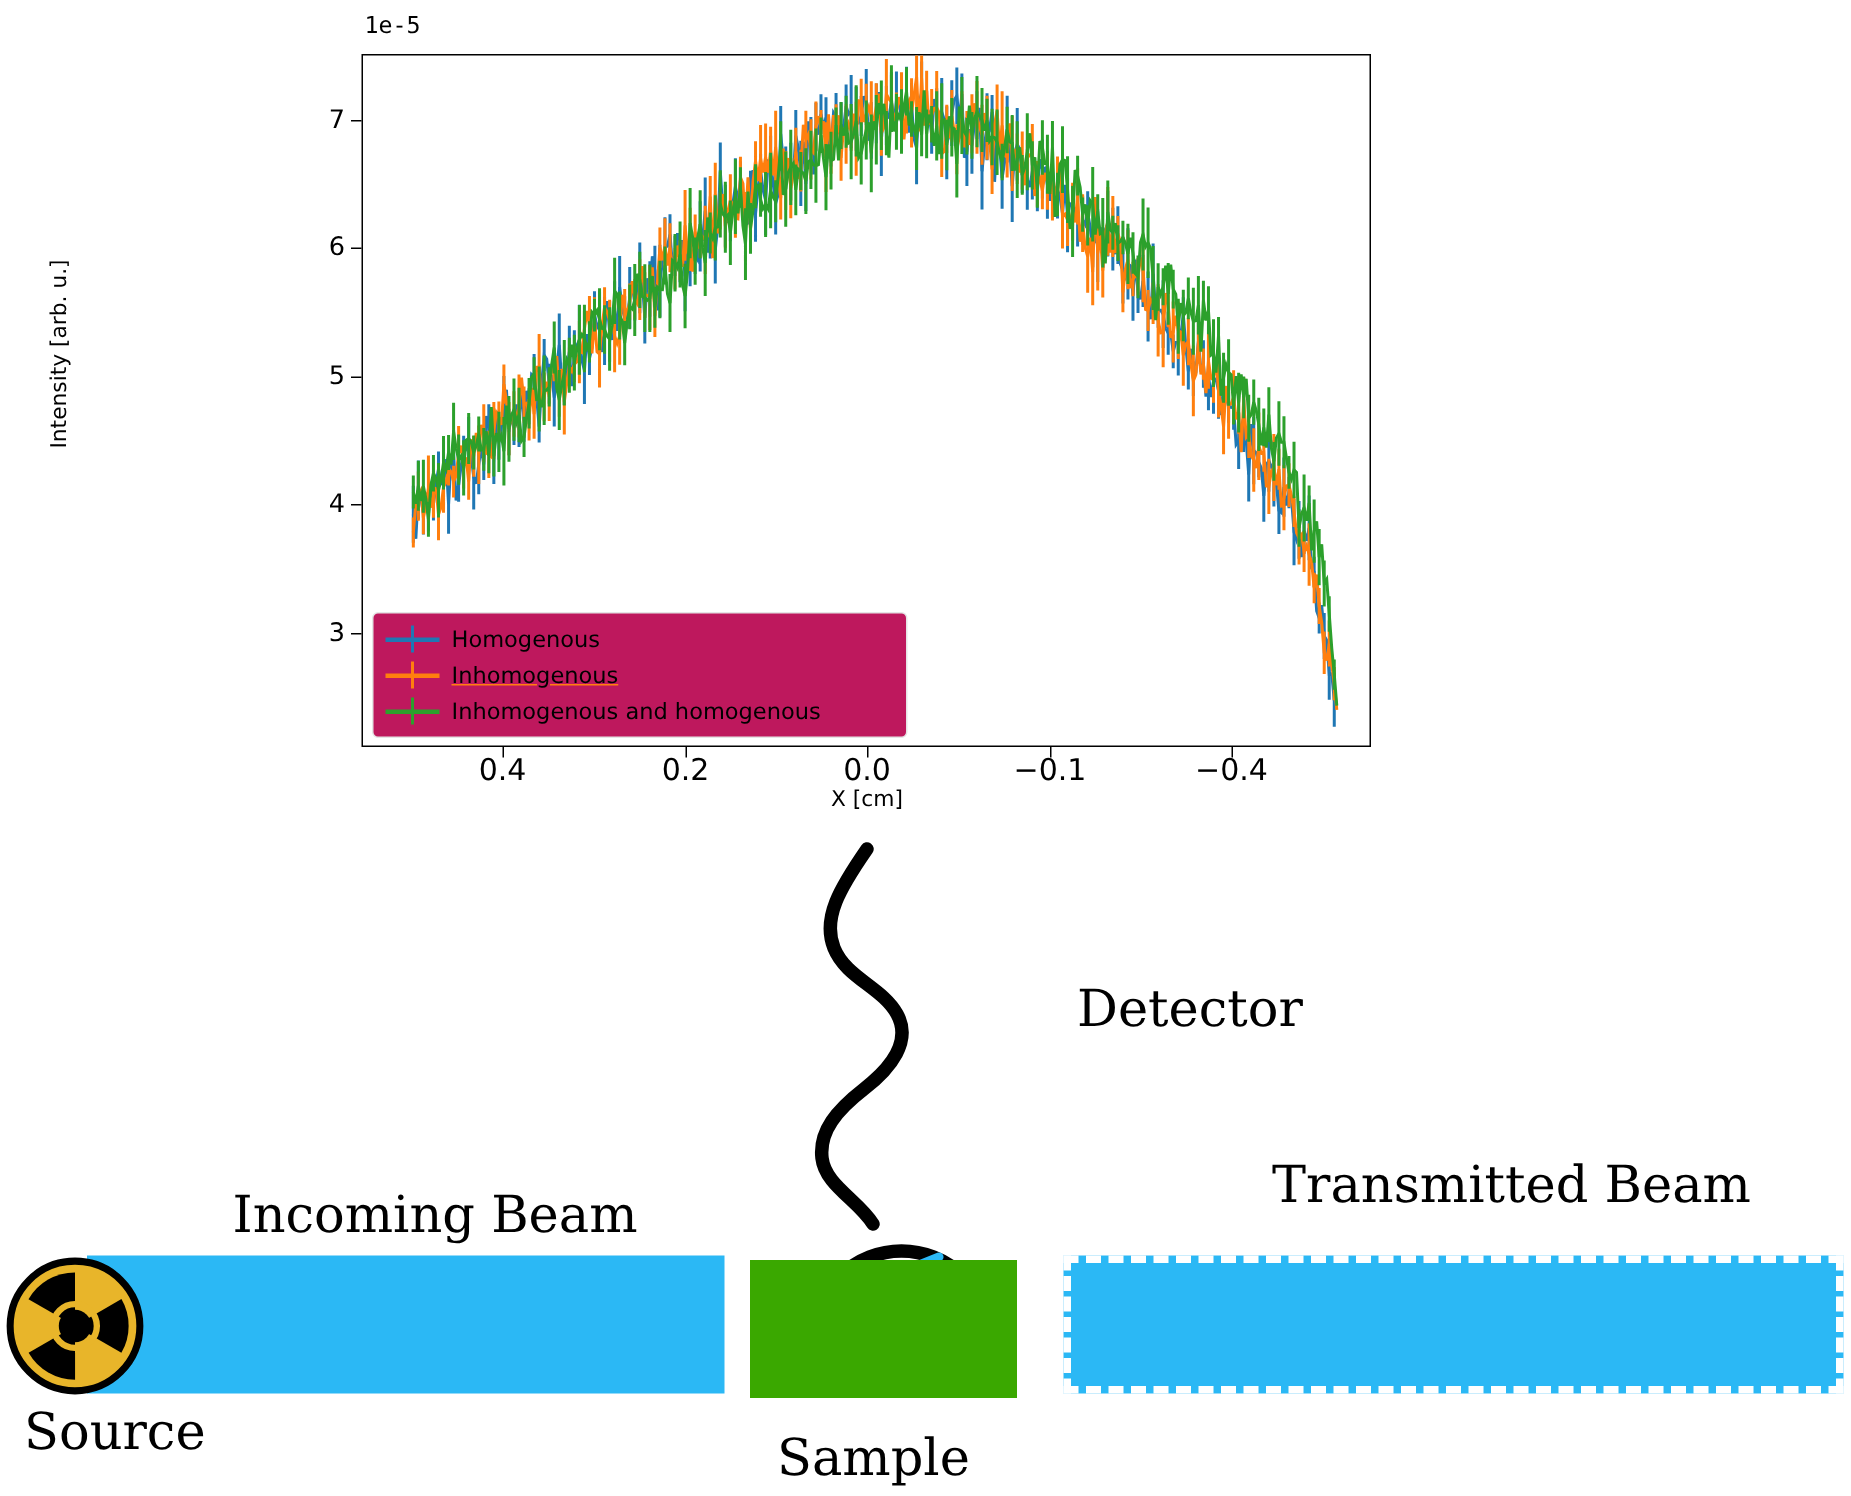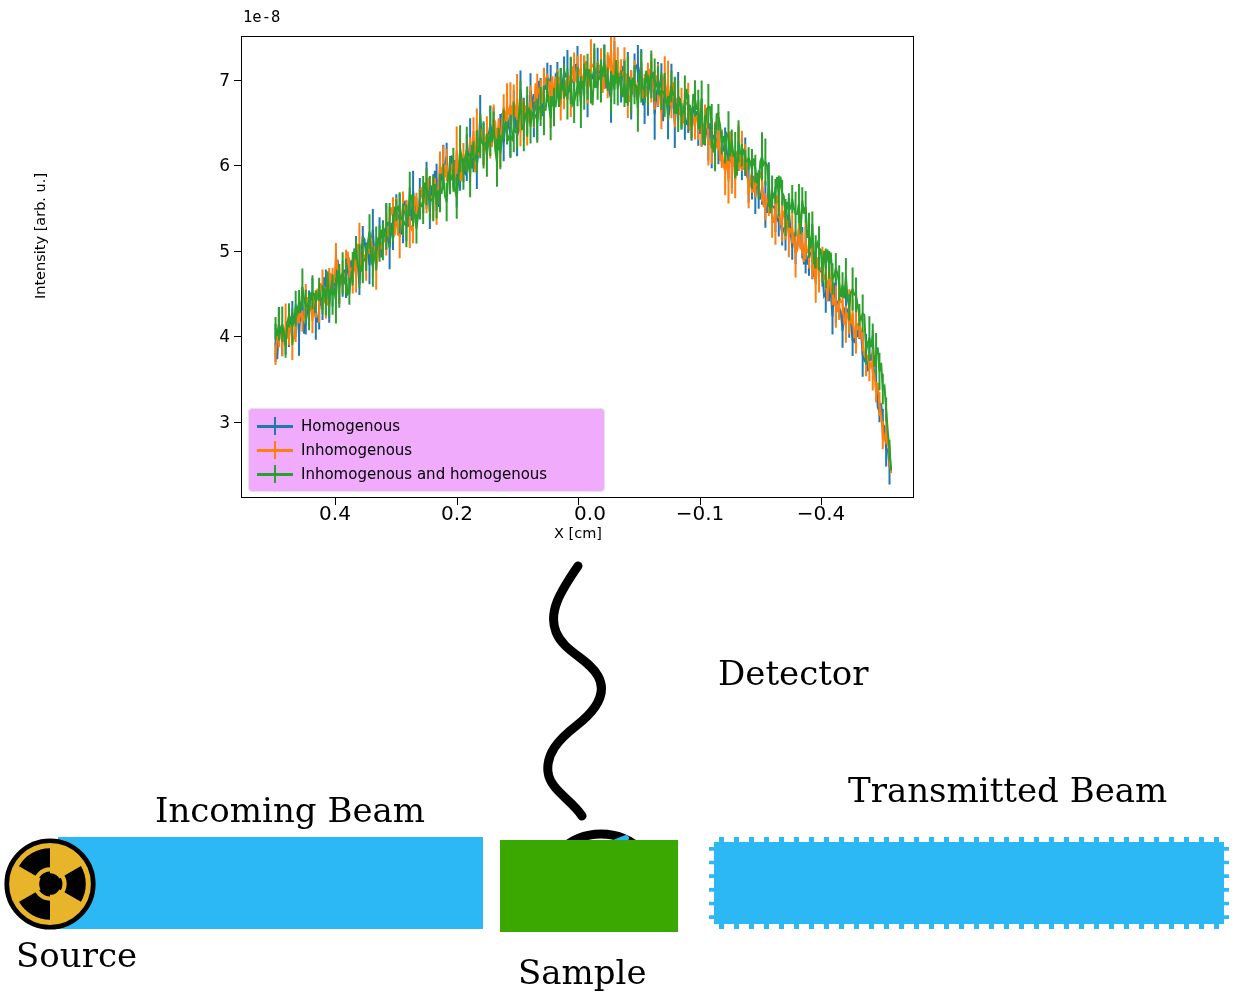--- a/index.html
+++ b/index.html
@@ -37,21 +37,21 @@
     position:absolute;left:-60px;top:228px;width:200px;
     font-size:14.5px;color:#000;text-align:center;
     transform:rotate(-90deg);transform-origin:center center;
   }
   #xlabel{
     position:absolute;left:578px;top:525px;font-size:14.5px;color:#000;
     transform:translateX(-50%);
   }
   #legend-box{
     position:absolute;left:248px;top:408px;width:357px;height:84px;
-    border:1px solid #e5e5e5;border-radius:4px;background:#f0abfc;
+    border:1px solid #e5e5e5;border-radius:4px;background:#be185d;
     box-sizing:border-box;padding:5px 8px;text-align:center;
   }
   .legend-row{display:flex;align-items:center;height:24px;}
   .legend-mark{
     position:relative;width:36px;height:18px;margin-right:8px;flex:0 0 36px;
   }
   .legend-mark i{position:absolute;background:currentColor;display:block;}
   .legend-mark i.h{left:0;top:8px;width:36px;height:2.6px;}
   .legend-mark i.v{left:16.7px;top:0;width:2.6px;height:18px;}
   .legend-text{font-size:15px;color:#000;white-space:nowrap;}
@@ -80,21 +80,21 @@
   }
   #source-icon{position:absolute;left:3px;top:297px;width:94px;height:94px;}
 </style>
 </head>
 <body>
 
 <div class="fig">
 
   <div id="chart-panel">
 
-    <div class="offset-label">1e-8</div>
+    <div class="offset-label">1e-5</div>
 
     <div id="plot-frame">
       <svg id="plot-svg" width="671" height="460" viewBox="0 0 671 460" style="display:block;">
           <g stroke="#1f77b4" fill="none" stroke-width="2.2">
             <path d="M33.55 305.85 L35.23 322.17 L36.90 289.68 L38.58 295.45 L40.26 305.11 L41.94 291.50 L43.62 306.08 L45.29 284.19 L46.97 299.19 L48.65 285.70 L50.33 275.72 L52.00 285.51 L53.68 283.65 L55.36 269.18 L57.04 299.09 L58.71 268.71 L60.39 266.03 L62.07 296.63 L63.74 286.41 L65.42 273.47 L67.10 264.52 L68.78 262.48 L70.45 258.95 L72.13 267.09 L73.81 280.94 L75.49 285.41 L77.16 272.58 L78.84 260.86 L80.52 272.64 L82.20 240.39 L83.88 248.37 L85.55 264.60 L87.23 267.73 L88.91 236.91 L90.59 256.41 L92.26 246.95 L93.94 236.14 L95.62 222.85 L97.30 250.93 L98.97 238.38 L100.65 248.48 L102.33 232.56 L104.01 249.62 L105.68 218.58 L107.36 243.46 L109.04 223.52 L110.71 233.83 L112.39 212.74 L114.07 214.45 L115.75 227.54 L117.42 247.44 L119.10 219.28 L120.78 199.78 L122.46 202.42 L124.14 218.86 L125.81 213.10 L127.49 228.07 L129.17 208.39 L130.84 192.89 L132.52 218.10 L134.20 218.82 L135.88 210.12 L137.56 197.48 L139.23 220.42 L140.91 198.93 L142.59 193.53 L144.26 189.50 L145.94 203.11 L147.62 209.92 L149.30 185.79 L150.97 201.86 L152.65 194.67 L154.33 172.42 L156.01 181.14 L157.69 177.98 L159.36 197.64 L161.04 183.58 L162.72 163.78 L164.40 183.93 L166.07 189.60 L167.75 170.07 L169.43 183.57 L171.10 154.32 L172.78 168.70 L174.46 174.81 L176.14 175.07 L177.81 161.46 L179.49 153.32 L181.17 164.92 L182.85 156.90 L184.53 148.24 L186.20 150.57 L187.88 174.96 L189.56 148.51 L191.24 155.65 L192.91 133.86 L194.59 143.61 L196.27 169.87 L197.94 150.33 L199.62 137.91 L201.30 128.19 L202.98 126.97 L204.66 119.30 L206.33 140.21 L208.01 133.62 L209.69 118.48 L211.37 137.16 L213.04 123.09 L214.72 147.27 L216.40 127.38 L218.08 138.28 L219.75 139.96 L221.43 133.15 L223.11 136.15 L224.78 120.58 L226.46 121.95 L228.14 103.42 L229.82 131.42 L231.49 119.43 L233.17 113.15 L234.85 129.69 L236.53 113.79 L238.20 77.43 L239.88 102.57 L241.56 106.79 L243.24 110.64 L244.91 111.96 L246.59 98.84 L248.27 87.29 L249.95 98.11 L251.63 83.04 L253.30 105.86 L254.98 112.69 L256.66 111.74 L258.33 92.97 L260.01 76.46 L261.69 105.54 L263.37 87.56 L265.05 77.00 L266.72 89.65 L268.40 96.40 L270.08 70.54 L271.75 71.55 L273.43 85.18 L275.11 98.64 L276.79 92.70 L278.47 52.24 L280.14 69.69 L281.82 74.85 L283.50 69.40 L285.18 77.43 L286.85 81.04 L288.53 53.45 L290.21 61.86 L291.88 78.63 L293.56 57.35 L295.24 85.56 L296.92 43.95 L298.60 58.52 L300.27 79.23 L301.95 47.72 L303.63 52.69 L305.31 39.07 L306.98 47.90 L308.66 41.37 L310.34 68.50 L312.01 62.44 L313.69 38.20 L315.37 40.99 L317.05 52.33 L318.72 46.29 L320.40 48.14 L322.08 33.73 L323.76 39.13 L325.44 37.45 L327.11 55.20 L328.79 42.14 L330.47 44.49 L332.14 40.29 L333.82 27.87 L335.50 27.71 L337.18 56.73 L338.86 49.86 L340.53 43.11 L342.21 38.59 L343.89 24.46 L345.56 56.49 L347.24 34.62 L348.92 39.98 L350.60 41.19 L352.28 31.00 L353.95 46.42 L355.63 30.03 L357.31 31.51 L358.99 41.16 L360.66 36.78 L362.34 26.35 L364.02 51.44 L365.70 32.49 L367.37 55.63 L369.05 61.59 L370.73 31.79 L372.41 24.98 L374.08 44.60 L375.76 34.67 L377.44 38.05 L379.11 53.11 L380.79 29.03 L382.47 38.33 L384.15 38.02 L385.82 37.72 L387.50 42.74 L389.18 58.12 L390.86 53.12 L392.53 38.41 L394.21 29.52 L395.89 26.95 L397.57 43.80 L399.25 25.65 L400.92 68.21 L402.60 63.95 L404.28 49.10 L405.95 60.13 L407.63 45.45 L409.31 39.76 L410.99 35.06 L412.67 77.20 L414.34 59.69 L416.02 47.51 L417.70 49.34 L419.38 37.60 L421.05 84.21 L422.73 53.80 L424.41 59.85 L426.08 81.72 L427.76 70.87 L429.44 49.09 L431.12 61.10 L432.80 87.04 L434.47 65.35 L436.15 59.19 L437.83 62.44 L439.50 80.07 L441.18 75.40 L442.86 82.71 L444.54 87.75 L446.22 77.34 L447.89 71.09 L449.57 90.23 L451.25 69.23 L452.93 75.70 L454.60 75.10 L456.28 86.13 L457.96 96.82 L459.64 85.62 L461.31 88.68 L462.99 89.46 L464.67 94.17 L466.35 105.40 L468.02 86.28 L469.70 106.48 L471.38 98.85 L473.06 99.88 L474.73 105.01 L476.41 105.47 L478.09 123.22 L479.76 109.83 L481.44 112.71 L483.12 104.77 L484.80 114.63 L486.47 128.42 L488.15 119.64 L489.83 126.76 L491.51 114.44 L493.19 128.64 L494.86 116.29 L496.54 112.09 L498.22 126.97 L499.89 122.43 L501.57 132.42 L503.25 119.75 L504.93 138.91 L506.61 143.13 L508.28 147.27 L509.96 138.92 L511.64 140.25 L513.32 160.07 L514.99 136.04 L516.67 157.69 L518.35 162.46 L520.02 150.23 L521.70 162.83 L523.38 167.36 L525.06 175.82 L526.74 145.59 L528.41 170.53 L530.09 169.86 L531.77 169.86 L533.44 172.38 L535.12 181.88 L536.80 185.12 L538.48 184.81 L540.15 197.17 L541.83 191.30 L543.51 191.12 L545.19 186.55 L546.87 172.90 L548.54 193.74 L550.22 210.60 L551.90 195.52 L553.57 215.36 L555.25 211.48 L556.93 190.63 L558.61 210.76 L560.28 205.72 L561.96 227.38 L563.64 213.07 L565.32 227.68 L567.00 217.20 L568.67 215.67 L570.35 223.47 L572.03 239.65 L573.71 220.05 L575.38 225.44 L577.06 234.56 L578.74 234.28 L580.41 235.38 L582.09 259.40 L583.77 256.92 L585.45 247.97 L587.13 241.39 L588.80 256.51 L590.48 279.36 L592.16 245.77 L593.84 263.43 L595.51 264.82 L597.19 271.16 L598.87 275.11 L600.54 293.56 L602.22 272.71 L603.90 270.33 L605.58 274.00 L607.25 278.65 L608.93 285.29 L610.61 303.35 L612.29 304.78 L613.97 287.77 L615.64 300.05 L617.32 291.43 L619.00 294.72 L620.68 317.70 L622.35 322.77 L624.03 316.24 L625.71 334.48 L627.38 316.84 L629.06 323.47 L630.74 314.95 L632.42 341.86 L634.10 344.21 L635.77 370.31 L637.45 374.98 L639.13 366.45 L640.81 386.98 L642.48 389.80 L644.16 412.45 L645.84 412.16 L647.51 429.68 L649.19 432.85 " stroke-width="2.0"></path>
             <path d="M33.55 324.88L33.55 286.81 M36.90 309.30L36.90 270.06 M40.26 319.27L40.26 290.94 M43.62 317.37L43.62 294.78 M46.97 310.07L46.97 288.30 M50.33 287.50L50.33 263.93 M53.68 300.02L53.68 267.29 M57.04 318.79L57.04 279.38 M60.39 282.42L60.39 249.64 M63.74 297.46L63.74 275.35 M67.10 275.51L67.10 253.53 M70.45 276.89L70.45 241.01 M73.81 302.66L73.81 259.22 M77.16 292.54L77.16 252.62 M80.52 282.98L80.52 262.29 M83.88 264.20L83.88 232.54 M87.23 285.66L87.23 249.81 M90.59 269.46L90.59 243.35 M93.94 258.61L93.94 213.68 M97.30 266.35L97.30 235.50 M100.65 259.63L100.65 237.32 M104.01 260.95L104.01 238.29 M107.36 257.58L107.36 229.34 M110.71 245.88L110.71 221.79 M114.07 229.85L114.07 199.05 M117.42 258.07L117.42 236.81 M120.78 210.49L120.78 189.06 M124.14 232.19L124.14 205.52 M127.49 247.37L127.49 208.77 M130.84 213.83L130.84 171.94 M134.20 232.92L134.20 204.72 M137.56 214.76L137.56 180.20 M140.91 214.63L140.91 183.23 M144.26 212.85L144.26 166.16 M147.62 232.34L147.62 187.51 M150.97 213.04L150.97 190.68 M154.33 187.71L154.33 157.13 M157.69 198.88L157.69 157.09 M161.04 206.28L161.04 160.88 M164.40 204.21L164.40 163.64 M167.75 189.70L167.75 150.44 M171.10 175.01L171.10 133.64 M174.46 189.10L174.46 160.52 M177.81 181.95L177.81 140.97 M181.17 176.62L181.17 153.22 M184.53 171.77L184.53 124.70 M187.88 192.05L187.88 157.88 M191.24 174.17L191.24 137.13 M194.59 160.40L194.59 126.83 M197.94 174.56L197.94 126.10 M201.30 148.53L201.30 107.85 M204.66 132.76L204.66 105.84 M208.01 147.02L208.01 120.21 M211.37 151.24L211.37 123.08 M214.72 170.50L214.72 124.05 M218.08 153.79L218.08 122.76 M221.43 145.59L221.43 120.71 M224.78 143.93L224.78 97.23 M228.14 125.54L228.14 81.31 M231.49 135.29L231.49 103.58 M234.85 152.04L234.85 107.34 M238.20 96.85L238.20 58.01 M241.56 127.49L241.56 86.09 M244.91 123.88L244.91 100.05 M248.27 106.08L248.27 68.50 M251.63 95.61L251.63 70.46 M254.98 131.53L254.98 93.85 M258.33 109.04L258.33 76.90 M261.69 124.14L261.69 86.94 M265.05 88.51L265.05 65.50 M268.40 119.73L268.40 73.07 M271.75 89.64L271.75 53.47 M275.11 119.28L275.11 78.01 M278.47 70.87L278.47 33.61 M281.82 88.98L281.82 60.71 M285.18 96.66L285.18 58.20 M288.53 70.58L288.53 36.33 M291.88 100.34L291.88 56.91 M295.24 103.59L295.24 67.52 M298.60 75.99L298.60 41.05 M301.95 63.90L301.95 31.55 M305.31 52.38L305.31 25.75 M308.66 54.86L308.66 27.88 M312.01 73.92L312.01 50.97 M315.37 57.07L315.37 24.92 M318.72 61.36L318.72 31.22 M322.08 48.05L322.08 19.41 M325.44 61.81L325.44 13.08 M328.79 63.51L328.79 20.77 M332.14 53.65L332.14 26.93 M335.50 46.35L335.50 9.06 M338.86 68.78L338.86 30.94 M342.21 58.54L342.21 18.65 M345.56 80.29L345.56 32.69 M348.92 59.73L348.92 20.23 M352.28 50.84L352.28 11.16 M355.63 49.36L355.63 10.70 M358.99 64.69L358.99 17.63 M362.34 45.29L362.34 7.42 M365.70 46.75L365.70 18.23 M369.05 85.77L369.05 37.42 M372.41 45.94L372.41 4.03 M375.76 46.14L375.76 23.20 M379.11 65.44L379.11 40.78 M382.47 54.82L382.47 21.85 M385.82 60.46L385.82 14.98 M389.18 82.49L389.18 33.75 M392.53 60.31L392.53 16.52 M395.89 45.83L395.89 8.06 M399.25 39.37L399.25 11.93 M402.60 86.93L402.60 40.97 M405.95 78.85L405.95 41.40 M409.31 55.69L409.31 23.84 M412.67 102.68L412.67 51.72 M416.02 69.91L416.02 25.10 M419.38 48.92L419.38 26.28 M422.73 66.01L422.73 41.59 M426.08 102.20L426.08 61.24 M429.44 71.38L429.44 26.79 M432.80 111.07L432.80 63.02 M436.15 83.32L436.15 35.05 M439.50 91.74L439.50 68.41 M442.86 102.85L442.86 62.56 M446.22 96.08L446.22 58.61 M449.57 103.77L449.57 76.68 M452.93 95.31L452.93 56.08 M456.28 108.81L456.28 63.45 M459.64 108.90L459.64 62.33 M462.99 108.59L462.99 70.33 M466.35 123.52L466.35 87.28 M469.70 131.20L469.70 81.76 M473.06 113.53L473.06 86.24 M476.41 127.28L476.41 83.65 M479.76 126.22L479.76 93.44 M483.12 119.10L483.12 90.44 M486.47 141.12L486.47 115.71 M489.83 151.06L489.83 102.46 M493.19 141.73L493.19 115.54 M496.54 133.98L496.54 90.20 M499.89 143.36L499.89 101.51 M503.25 139.00L503.25 100.50 M506.61 165.41L506.61 120.86 M509.96 162.62L509.96 115.22 M513.32 176.88L513.32 143.27 M516.67 171.64L516.67 143.73 M520.02 167.65L520.02 132.81 M523.38 190.70L523.38 144.02 M526.74 165.91L526.74 125.26 M530.09 181.44L530.09 158.29 M533.44 194.98L533.44 149.79 M536.80 199.49L536.80 170.75 M540.15 208.42L540.15 185.93 M543.51 213.39L543.51 168.85 M546.87 184.70L546.87 161.11 M550.22 222.68L550.22 198.52 M553.57 226.94L553.57 203.78 M556.93 205.08L556.93 176.19 M560.28 221.52L560.28 189.91 M563.64 236.45L563.64 189.68 M567.00 238.77L567.00 195.63 M570.35 242.21L570.35 204.74 M573.71 233.88L573.71 206.22 M577.06 244.91L577.06 224.21 M580.41 249.51L580.41 221.25 M583.77 275.65L583.77 238.19 M587.13 264.35L587.13 218.43 M590.48 297.41L590.48 261.31 M593.84 285.91L593.84 240.95 M597.19 281.23L597.19 261.08 M600.54 310.82L600.54 276.30 M603.90 290.83L603.90 249.82 M607.25 300.69L607.25 256.61 M610.61 319.02L610.61 287.69 M613.97 307.50L613.97 268.04 M617.32 301.88L617.32 280.97 M620.68 339.81L620.68 295.59 M624.03 335.52L624.03 296.97 M627.38 332.32L627.38 301.37 M630.74 336.54L630.74 293.36 M634.10 354.26L634.10 334.17 M637.45 385.27L637.45 364.69 M640.81 402.26L640.81 371.71 M644.16 429.52L644.16 395.38 M647.51 447.53L647.51 411.84 " stroke-width="2.0"></path>
           </g>
           <g stroke="#ff7f0e" fill="none" stroke-width="2.2">
             <path d="M33.55 317.99 L35.23 298.69 L36.90 293.81 L38.58 290.32 L40.26 308.16 L41.94 299.51 L43.62 288.62 L45.29 301.45 L46.97 292.40 L48.65 287.90 L50.33 305.96 L52.00 301.26 L53.68 287.60 L55.36 284.45 L57.04 275.24 L58.71 277.80 L60.39 284.08 L62.07 280.07 L63.74 265.17 L65.42 260.12 L67.10 273.88 L68.78 268.00 L70.45 283.98 L72.13 255.89 L73.81 267.23 L75.49 251.59 L77.16 266.16 L78.84 246.22 L80.52 251.82 L82.20 265.08 L83.88 265.86 L85.55 267.46 L87.23 249.93 L88.91 238.24 L90.59 241.41 L92.26 246.21 L93.94 219.09 L95.62 230.12 L97.30 248.85 L98.97 241.29 L100.65 239.02 L102.33 241.63 L104.01 233.70 L105.68 214.71 L107.36 232.76 L109.04 231.88 L110.71 242.82 L112.39 221.56 L114.07 239.04 L115.75 207.86 L117.42 207.61 L119.10 234.10 L120.78 227.59 L122.46 217.50 L124.14 227.58 L125.81 208.74 L127.49 206.64 L129.17 200.40 L130.84 226.75 L132.52 208.89 L134.20 231.01 L135.88 217.98 L137.56 207.50 L139.23 210.49 L140.91 205.75 L142.59 204.09 L144.26 197.68 L145.94 198.11 L147.62 182.15 L149.30 170.38 L150.97 179.61 L152.65 198.54 L154.33 175.30 L156.01 197.54 L157.69 199.05 L159.36 180.02 L161.04 167.92 L162.72 171.01 L164.40 176.77 L166.07 174.33 L167.75 187.11 L169.43 191.95 L171.10 187.15 L172.78 159.54 L174.46 167.87 L176.14 172.60 L177.81 164.15 L179.49 150.41 L181.17 162.52 L182.85 165.34 L184.53 156.11 L186.20 140.36 L187.88 159.69 L189.56 159.94 L191.24 161.28 L192.91 141.30 L194.59 173.60 L196.27 151.21 L197.94 128.06 L199.62 136.57 L201.30 126.77 L202.98 140.08 L204.66 128.16 L206.33 142.57 L208.01 142.17 L209.69 126.75 L211.37 136.52 L213.04 140.83 L214.72 113.26 L216.40 132.12 L218.08 122.57 L219.75 144.14 L221.43 117.43 L223.11 128.48 L224.78 123.60 L226.46 120.83 L228.14 122.89 L229.82 120.05 L231.49 93.98 L233.17 135.14 L234.85 92.38 L236.53 118.56 L238.20 103.61 L239.88 92.39 L241.56 113.88 L243.24 103.78 L244.91 96.65 L246.59 99.36 L248.27 108.46 L249.95 108.88 L251.63 81.20 L253.30 85.40 L254.98 114.17 L256.66 81.18 L258.33 116.57 L260.01 84.13 L261.69 70.23 L263.37 83.78 L265.05 68.47 L266.72 77.94 L268.40 67.61 L270.08 78.11 L271.75 63.26 L273.43 79.91 L275.11 60.87 L276.79 81.24 L278.47 95.06 L280.14 62.01 L281.82 83.43 L283.50 68.35 L285.18 88.48 L286.85 79.26 L288.53 64.35 L290.21 82.19 L291.88 76.75 L293.56 46.18 L295.24 56.24 L296.92 52.57 L298.60 62.62 L300.27 64.66 L301.95 46.99 L303.63 40.45 L305.31 48.91 L306.98 43.88 L308.66 67.76 L310.34 39.27 L312.01 64.98 L313.69 39.81 L315.37 45.75 L317.05 39.87 L318.72 68.18 L320.40 48.36 L322.08 52.34 L323.76 45.52 L325.44 50.08 L327.11 38.78 L328.79 55.44 L330.47 30.20 L332.14 30.53 L333.82 44.29 L335.50 39.09 L337.18 34.34 L338.86 40.60 L340.53 43.27 L342.21 34.19 L343.89 25.44 L345.56 51.86 L347.24 47.86 L348.92 25.82 L350.60 28.87 L352.28 31.05 L353.95 43.57 L355.63 37.93 L357.31 27.80 L358.99 33.53 L360.66 55.93 L362.34 34.26 L364.02 30.29 L365.70 38.25 L367.37 26.43 L369.05 14.27 L370.73 50.55 L372.41 15.18 L374.08 46.76 L375.76 23.78 L377.44 46.08 L379.11 39.81 L380.79 35.36 L382.47 34.77 L384.15 38.19 L385.82 65.43 L387.50 63.99 L389.18 48.93 L390.86 55.05 L392.53 40.27 L394.21 51.02 L395.89 62.50 L397.57 54.21 L399.25 39.55 L400.92 61.25 L402.60 49.14 L404.28 59.50 L405.95 45.46 L407.63 31.92 L409.31 41.32 L410.99 47.60 L412.67 52.83 L414.34 38.40 L416.02 48.11 L417.70 56.40 L419.38 75.95 L421.05 45.63 L422.73 36.96 L424.41 62.92 L426.08 46.65 L427.76 66.48 L429.44 67.81 L431.12 45.26 L432.80 65.29 L434.47 63.58 L436.15 68.89 L437.83 77.94 L439.50 70.02 L441.18 86.49 L442.86 68.10 L444.54 66.30 L446.22 64.78 L447.89 93.68 L449.57 85.62 L451.25 82.06 L452.93 90.19 L454.60 78.29 L456.28 84.03 L457.96 83.20 L459.64 92.47 L461.31 95.61 L462.99 84.02 L464.67 75.77 L466.35 107.49 L468.02 105.74 L469.70 109.55 L471.38 110.88 L473.06 104.20 L474.73 111.24 L476.41 93.86 L478.09 124.19 L479.76 111.80 L481.44 128.10 L483.12 133.97 L484.80 121.48 L486.47 144.37 L488.15 94.32 L489.83 131.95 L491.51 119.38 L493.19 143.48 L494.86 118.47 L496.54 110.60 L498.22 131.45 L499.89 114.02 L501.57 131.74 L503.25 118.70 L504.93 124.27 L506.61 157.94 L508.28 142.30 L509.96 136.12 L511.64 155.12 L513.32 148.99 L514.99 146.81 L516.67 147.46 L518.35 134.73 L520.02 141.89 L521.70 169.25 L523.38 169.98 L525.06 162.69 L526.74 165.19 L528.41 165.11 L530.09 176.57 L531.77 184.94 L533.44 184.39 L535.12 158.42 L536.80 166.15 L538.48 188.24 L540.15 184.33 L541.83 173.57 L543.51 183.28 L545.19 184.38 L546.87 199.84 L548.54 192.56 L550.22 190.76 L551.90 205.17 L553.57 216.88 L555.25 212.78 L556.93 191.68 L558.61 212.64 L560.28 205.72 L561.96 225.03 L563.64 203.72 L565.32 215.14 L567.00 216.09 L568.67 202.62 L570.35 223.27 L572.03 233.47 L573.71 247.49 L575.38 220.34 L577.06 232.77 L578.74 232.38 L580.41 227.68 L582.09 242.56 L583.77 237.66 L585.45 264.49 L587.13 229.41 L588.80 254.50 L590.48 252.32 L592.16 267.02 L593.84 269.67 L595.51 275.02 L597.19 260.46 L598.87 265.05 L600.54 264.47 L602.22 287.04 L603.90 287.30 L605.58 277.21 L607.25 274.59 L608.93 286.52 L610.61 275.76 L612.29 301.28 L613.97 294.75 L615.64 286.93 L617.32 286.37 L619.00 293.45 L620.68 304.17 L622.35 318.26 L624.03 321.72 L625.71 319.36 L627.38 330.80 L629.06 326.73 L630.74 332.73 L632.42 337.78 L634.10 355.02 L635.77 346.04 L637.45 367.07 L639.13 377.93 L640.81 398.16 L642.48 403.33 L644.16 391.97 L645.84 406.20 L647.51 418.69 L649.19 436.20 " stroke-width="2.0"></path>
             <path d="M33.55 328.03L33.55 307.95 M36.90 310.24L36.90 277.39 M40.26 319.12L40.26 297.19 M43.62 310.65L43.62 266.59 M46.97 308.14L46.97 276.66 M50.33 323.10L50.33 288.83 M53.68 304.88L53.68 270.32 M57.04 286.60L57.04 263.89 M60.39 294.68L60.39 273.49 M63.74 283.28L63.74 247.05 M67.10 288.62L67.10 259.13 M70.45 296.17L70.45 271.80 M73.81 280.83L73.81 253.63 M77.16 285.64L77.16 246.69 M80.52 271.10L80.52 232.53 M83.88 281.61L83.88 250.12 M87.23 268.80L87.23 231.06 M90.59 252.17L90.59 230.65 M93.94 232.14L93.94 206.04 M97.30 266.61L97.30 231.08 M100.65 254.24L100.65 223.80 M104.01 254.74L104.01 212.67 M107.36 244.90L107.36 220.62 M110.71 256.62L110.71 229.03 M114.07 255.55L114.07 222.52 M117.42 229.49L117.42 185.74 M120.78 243.82L120.78 211.36 M124.14 243.65L124.14 211.51 M127.49 217.19L127.49 196.08 M130.84 240.78L130.84 212.72 M134.20 252.68L134.20 209.34 M137.56 220.39L137.56 194.61 M140.91 217.62L140.91 193.89 M144.26 218.54L144.26 176.82 M147.62 194.15L147.62 170.15 M150.97 198.95L150.97 160.27 M154.33 189.50L154.33 161.11 M157.69 221.28L157.69 176.83 M161.04 181.39L161.04 154.45 M164.40 190.75L164.40 162.79 M167.75 211.09L167.75 163.14 M171.10 206.14L171.10 168.16 M174.46 180.06L174.46 155.68 M177.81 176.35L177.81 151.96 M181.17 176.05L181.17 148.98 M184.53 176.31L184.53 135.90 M187.88 174.84L187.88 144.54 M191.24 182.95L191.24 139.60 M194.59 187.67L194.59 159.52 M197.94 141.51L197.94 114.62 M201.30 145.01L201.30 108.54 M204.66 144.48L204.66 111.85 M208.01 155.93L208.01 128.40 M211.37 149.77L211.37 123.26 M214.72 136.90L214.72 89.62 M218.08 143.66L218.08 101.49 M221.43 128.81L221.43 106.05 M224.78 134.88L224.78 112.33 M228.14 145.64L228.14 100.13 M231.49 107.60L231.49 80.36 M234.85 113.23L234.85 71.52 M238.20 116.00L238.20 91.22 M241.56 128.44L241.56 99.31 M244.91 114.16L244.91 79.14 M248.27 121.53L248.27 95.38 M251.63 94.87L251.63 67.53 M254.98 137.38L254.98 90.96 M258.33 130.40L258.33 102.73 M261.69 83.28L261.69 57.18 M265.05 90.66L265.05 46.27 M268.40 89.89L268.40 45.32 M271.75 78.99L271.75 47.53 M275.11 84.85L275.11 36.89 M278.47 109.30L278.47 80.83 M281.82 102.99L281.82 63.86 M285.18 108.46L285.18 68.49 M288.53 80.51L288.53 48.18 M291.88 90.63L291.88 62.88 M295.24 75.63L295.24 36.84 M298.60 82.69L298.60 42.55 M301.95 63.26L301.95 30.72 M305.31 61.41L305.31 36.40 M308.66 91.07L308.66 44.46 M312.01 78.89L312.01 51.07 M315.37 59.07L315.37 32.44 M318.72 83.50L318.72 52.86 M322.08 72.22L322.08 32.47 M325.44 63.57L325.44 36.59 M328.79 80.09L328.79 30.79 M332.14 45.62L332.14 15.45 M335.50 59.37L335.50 18.80 M338.86 64.10L338.86 17.11 M342.21 49.88L342.21 18.51 M345.56 66.87L345.56 36.85 M348.92 49.27L348.92 2.37 M352.28 49.08L352.28 13.01 M355.63 51.20L355.63 24.66 M358.99 55.83L358.99 11.23 M362.34 52.00L362.34 16.52 M365.70 61.32L365.70 15.19 M369.05 37.20L369.05 -8.66 M372.41 40.53L372.41 -10.16 M375.76 37.36L375.76 10.20 M379.11 57.26L379.11 22.36 M382.47 59.27L382.47 10.26 M385.82 81.05L385.82 49.81 M389.18 64.98L389.18 32.89 M392.53 57.56L392.53 22.98 M395.89 79.13L395.89 45.87 M399.25 55.25L399.25 23.85 M402.60 61.26L402.60 37.02 M405.95 65.15L405.95 25.77 M409.31 65.58L409.31 17.06 M412.67 72.75L412.67 32.90 M416.02 69.46L416.02 26.75 M419.38 92.32L419.38 59.59 M422.73 54.57L422.73 19.35 M426.08 69.45L426.08 23.85 M429.44 81.27L429.44 54.35 M432.80 90.31L432.80 40.27 M436.15 85.74L436.15 52.05 M439.50 89.36L439.50 50.67 M442.86 79.91L442.86 56.29 M446.22 83.86L446.22 45.69 M449.57 100.85L449.57 70.39 M452.93 102.53L452.93 77.85 M456.28 102.91L456.28 65.14 M459.64 110.01L459.64 74.92 M462.99 100.65L462.99 67.39 M466.35 128.61L466.35 86.38 M469.70 126.99L469.70 92.11 M473.06 123.54L473.06 84.86 M476.41 112.62L476.41 75.11 M479.76 131.05L479.76 92.55 M483.12 158.18L483.12 109.77 M486.47 166.48L486.47 122.25 M489.83 156.73L489.83 107.17 M493.19 161.31L493.19 125.65 M496.54 133.48L496.54 87.73 M499.89 134.33L499.89 93.70 M503.25 130.34L503.25 107.06 M506.61 171.13L506.61 144.74 M509.96 155.86L509.96 116.38 M513.32 160.45L513.32 137.53 M516.67 159.88L516.67 135.04 M520.02 164.50L520.02 119.29 M523.38 183.59L523.38 156.37 M526.74 179.08L526.74 151.30 M530.09 200.65L530.09 152.50 M533.44 207.79L533.44 160.98 M536.80 181.23L536.80 151.07 M540.15 204.70L540.15 163.96 M543.51 202.40L543.51 164.16 M546.87 220.24L546.87 179.44 M550.22 206.54L550.22 174.98 M553.57 240.44L553.57 193.32 M556.93 205.44L556.93 177.93 M560.28 216.11L560.28 195.33 M563.64 222.19L563.64 185.24 M567.00 231.42L567.00 200.77 M570.35 241.40L570.35 205.15 M573.71 265.78L573.71 229.21 M577.06 255.50L577.06 210.04 M580.41 245.60L580.41 209.77 M583.77 252.15L583.77 223.17 M587.13 244.52L587.13 214.31 M590.48 268.25L590.48 236.39 M593.84 290.76L593.84 248.58 M597.19 282.99L597.19 237.94 M600.54 277.44L600.54 251.51 M603.90 305.73L603.90 268.87 M607.25 296.93L607.25 252.26 M610.61 289.42L610.61 262.10 M613.97 316.56L613.97 272.95 M617.32 300.94L617.32 271.80 M620.68 314.33L620.68 294.00 M624.03 339.28L624.03 304.16 M627.38 344.34L627.38 317.27 M630.74 353.58L630.74 311.89 M634.10 365.13L634.10 344.91 M637.45 379.08L637.45 355.07 M640.81 412.36L640.81 383.97 M644.16 407.31L644.16 376.63 M647.51 429.77L647.51 407.62 " stroke-width="2.0"></path>
@@ -131,40 +131,40 @@
     </div>
     <div class="ytick-mark" style="top:422px;"></div>
 
     <div class="xtick-mark" style="left:335px;"></div>
     <div class="xtick-label" style="left:335px;">0.4</div>
 
     <div class="xtick-mark" style="left:457px;"></div>
     <div class="xtick-label" style="left:457px;">0.2</div>
 
     <div class="xtick-mark" style="left:578px;"></div>
-    <div class="xtick-label" style="left:590px;">0.0</div>
+    <div class="xtick-label" style="left:578px;">0.0</div>
 
     <div class="xtick-mark" style="left:700px;"></div>
     <div class="xtick-label" style="left:700px;">−0.1</div>
 
     <div class="xtick-mark" style="left:821px;"></div>
     <div class="xtick-label" style="left:821px;">−0.4</div>
 
     <div id="ylabel">Intensity [arb. u.]</div>
     <div id="xlabel">X [cm]</div>
 
     <div id="legend-box">
       <div class="legend-row" style="color:#1f77b4;">
         <span class="legend-mark">
             <i class="h"></i>
             <i class="v"></i>
           </span>
         <span class="legend-text">Homogenous</span>
       </div>
-      <div class="legend-row" style="color:#ff7f0e;">
+      <div class="legend-row" style="color:#ff7f0e;text-decoration:underline;">
         <span class="legend-mark">
             <i class="h"></i>
             <i class="v"></i>
           </span>
         <span class="legend-text">Inhomogenous</span>
       </div>
       <div class="legend-row" style="color:#2ca02c;">
         <span class="legend-mark">
             <i class="h"></i>
             <i class="v"></i>

